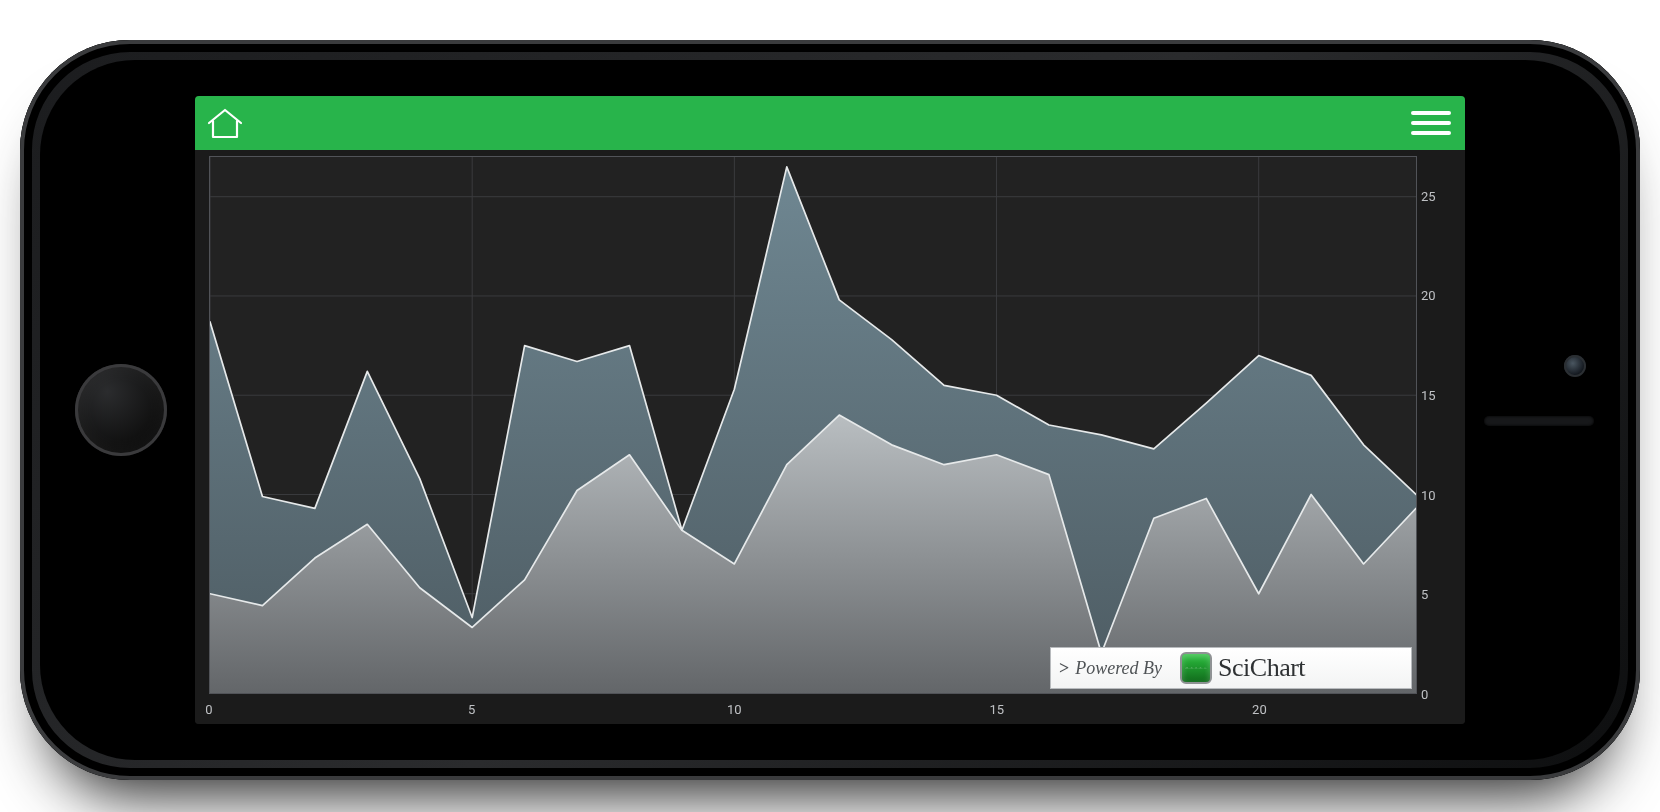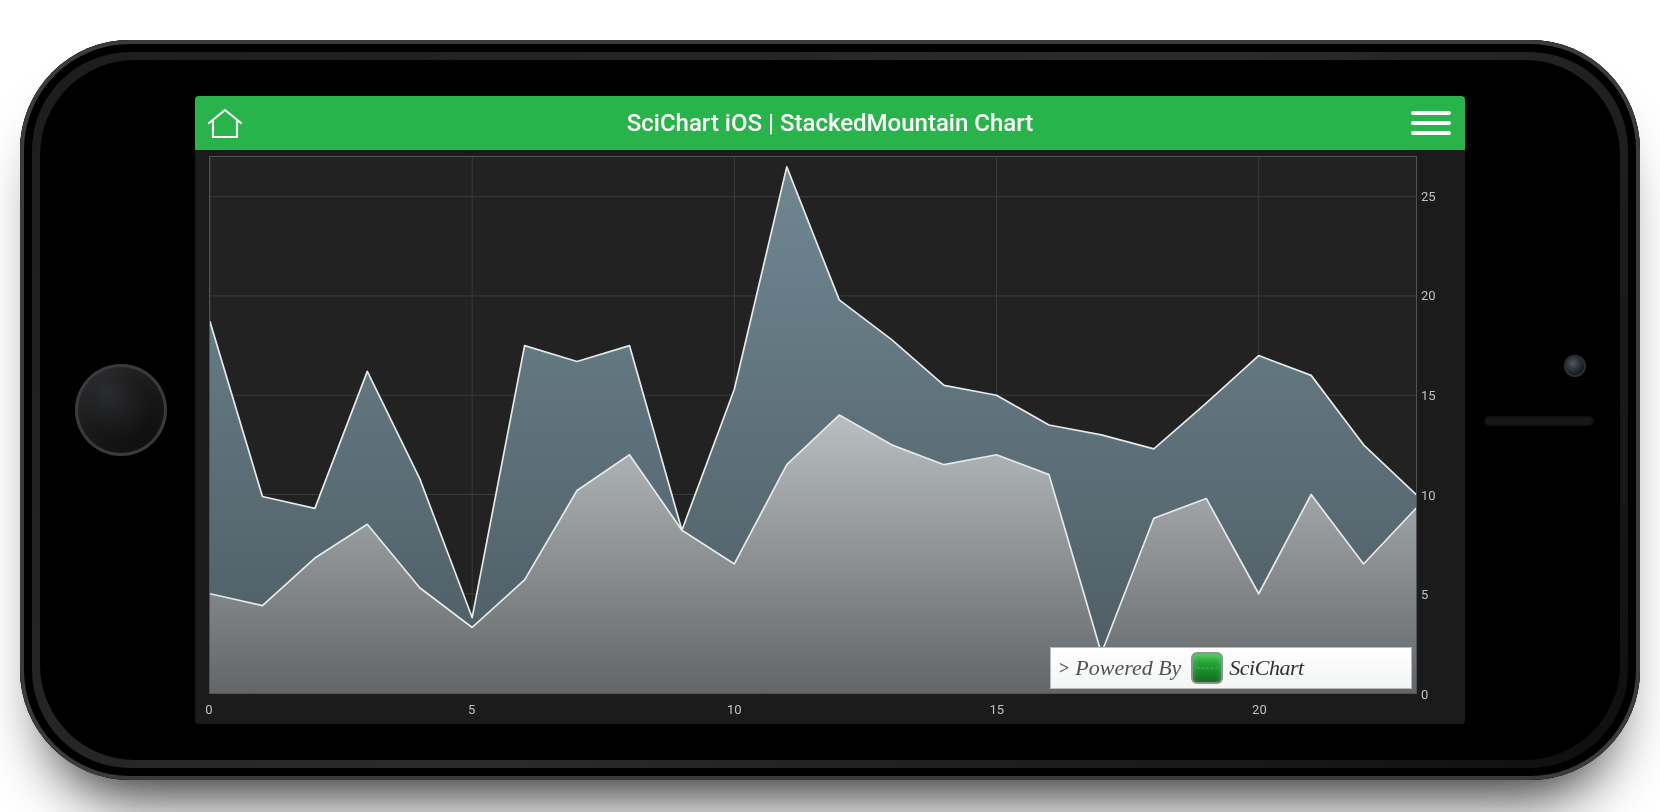--- a/index.html
+++ b/index.html
@@ -176,38 +176,38 @@
     bottom: 4px;
     width: 360px;
     height: 40px;
     background: linear-gradient(#ffffff,#f3f4f4);
     border: 1px solid #b8bbbe;
     display: flex;
     align-items: center;
     font-family: Georgia, 'Times New Roman', serif;
   }
   .badge .caret { color:#4f5356; font-weight:700; margin:0 6px 0 8px; font-size:18px; }
-  .badge .pb    { color:#4f5356; font-size:22px; font-style: italic; margin-right:10px; white-space:nowrap; }
+  .badge .pb    { color:#4f5356; font-size:18px; font-style: italic; margin-right:18px; white-space:nowrap; }
   .badge .logo-icon {
     width: 28px; height: 28px;
     border:2px solid #8f9294;
     border-radius:6px;
     background: linear-gradient(#2bbf3e,#116b1c);
     position: relative;
     margin-right: 6px;
     box-shadow: inset 0 3px 6px rgba(255,255,255,0.25);
   }
   .badge .logo-icon::after{
     content:"";
     position:absolute; left:3px; right:3px; top:50%; height:2px;
     background:rgba(255,255,255,0.5);
     clip-path: polygon(0 50%,10% 20%,20% 80%,30% 30%,40% 70%,50% 20%,60% 80%,70% 30%,80% 70%,90% 40%,100% 60%,100% 60%,0 60%);
     transform: translateY(-50%);
   }
-  .badge .bt { font-style: italic; font-size:22px; letter-spacing:-0.5px; color:#2e3133; }
+  .badge .bt { font-size:26px; letter-spacing:-0.5px; color:#2e3133; }
   .badge .bt .sci { color:#2e3133; }
   .badge .bt .chart{ color:#2e3133; }
 </style>
 </head>
 <body>
 
 <div class="stage">
   <div class="device">
     <div class="bezel"></div>
     <div class="home-btn"></div>
@@ -216,21 +216,20 @@
 
     <div class="screen">
 
       <div class="topbar">
         <span class="home-icon">
           <svg viewBox="0 0 40 32" fill="none" stroke="#fff" stroke-width="2.2" stroke-linejoin="round" stroke-linecap="round">
             <path d="M4 16 L20 3 L36 16"></path>
             <path d="M8 14 V30 H32 V14"></path>
           </svg>
         </span>
-        <span class="title">SciChart iOS | StackedMountain Chart</span>
         <span class="menu-icon">
           <span></span>
             <span></span>
             <span></span>
         </span>
       </div>
 
       <div class="chart-wrap">
         <div class="plot">
           <svg class="plot-svg" id="plotsvg" preserveAspectRatio="none" viewBox="0 0 1206 536">

